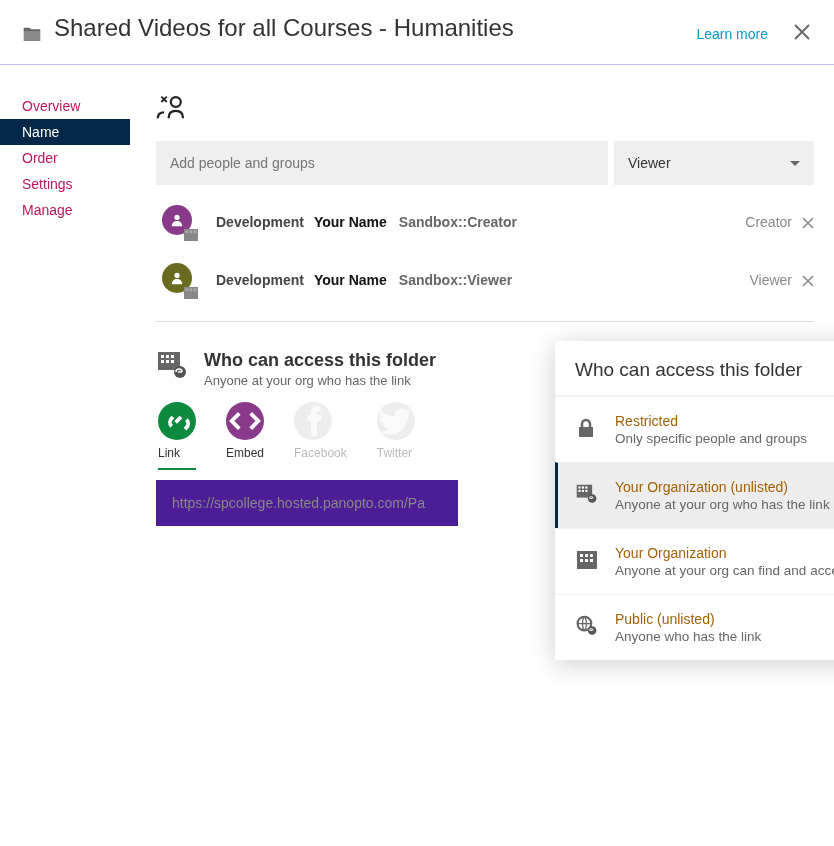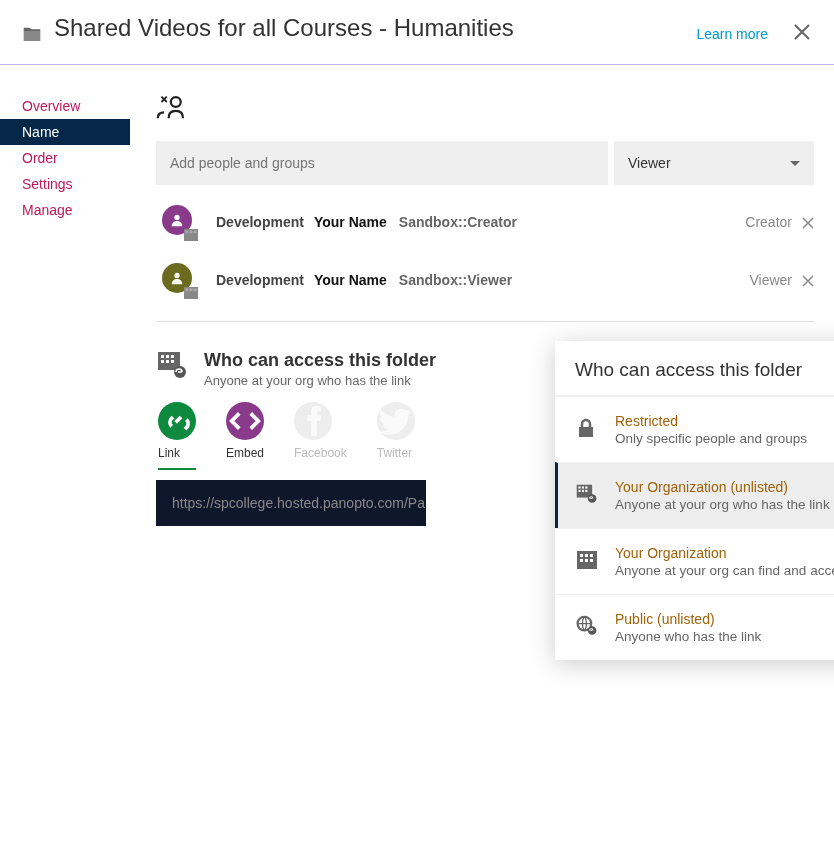--- a/index.html
+++ b/index.html
@@ -59,21 +59,21 @@
     .share-method { display: flex; flex-direction: column; align-items: flex-start; gap: 6px; cursor: pointer; }
     .share-circle { width: 38px; height: 38px; border-radius: 50%; display: flex; align-items: center; justify-content: center; }
     .share-circle.green { background: #0d8a3e; }
     .share-circle.purple { background: #8a3a8a; }
     .share-circle.gray { background: #ededed; }
     .share-label { font-size: 12px; color: #333; }
     .share-label.muted { color: #bbb; }
     .share-method.active { border-bottom: 2px solid #0d8a3e; padding-bottom: 8px; margin-bottom: -10px; }
 
     
-    .link-field { background: #0f172a; padding: 15px 16px; font-size: 14px; color: #888; white-space: nowrap; overflow: hidden; width: 270px; }
+    .link-field { background: #4c1d95; padding: 15px 16px; font-size: 14px; color: #888; white-space: nowrap; overflow: hidden; width: 302px; }
 
     
     .popover { position: absolute; left: 425px; top: 276px; width: 336px; background: #fff; box-shadow: 0 4px 24px rgba(0,0,0,.2); z-index: 10; }
     .popover-title { padding: 18px 20px 14px 20px; font-size: 19px; font-weight: 400; color: #333; border-bottom: 1px solid #eee; }
     .popover-item { display: flex; align-items: flex-start; gap: 16px; padding: 16px 20px; border-top: 1px solid #f2f2f2; cursor: pointer; }
     .popover-item.selected { background: #ededed; border-left: 3px solid #052848; padding-left: 17px; }
     .pop-icon { width: 24px; height: 22px; margin-top: 4px; flex-shrink: 0; }
     .pop-label { font-size: 14px; font-weight: 400; color: #a16207; margin-bottom: 2px; }
     .pop-sub { font-size: 13.5px; color: #666; }
   </style>

